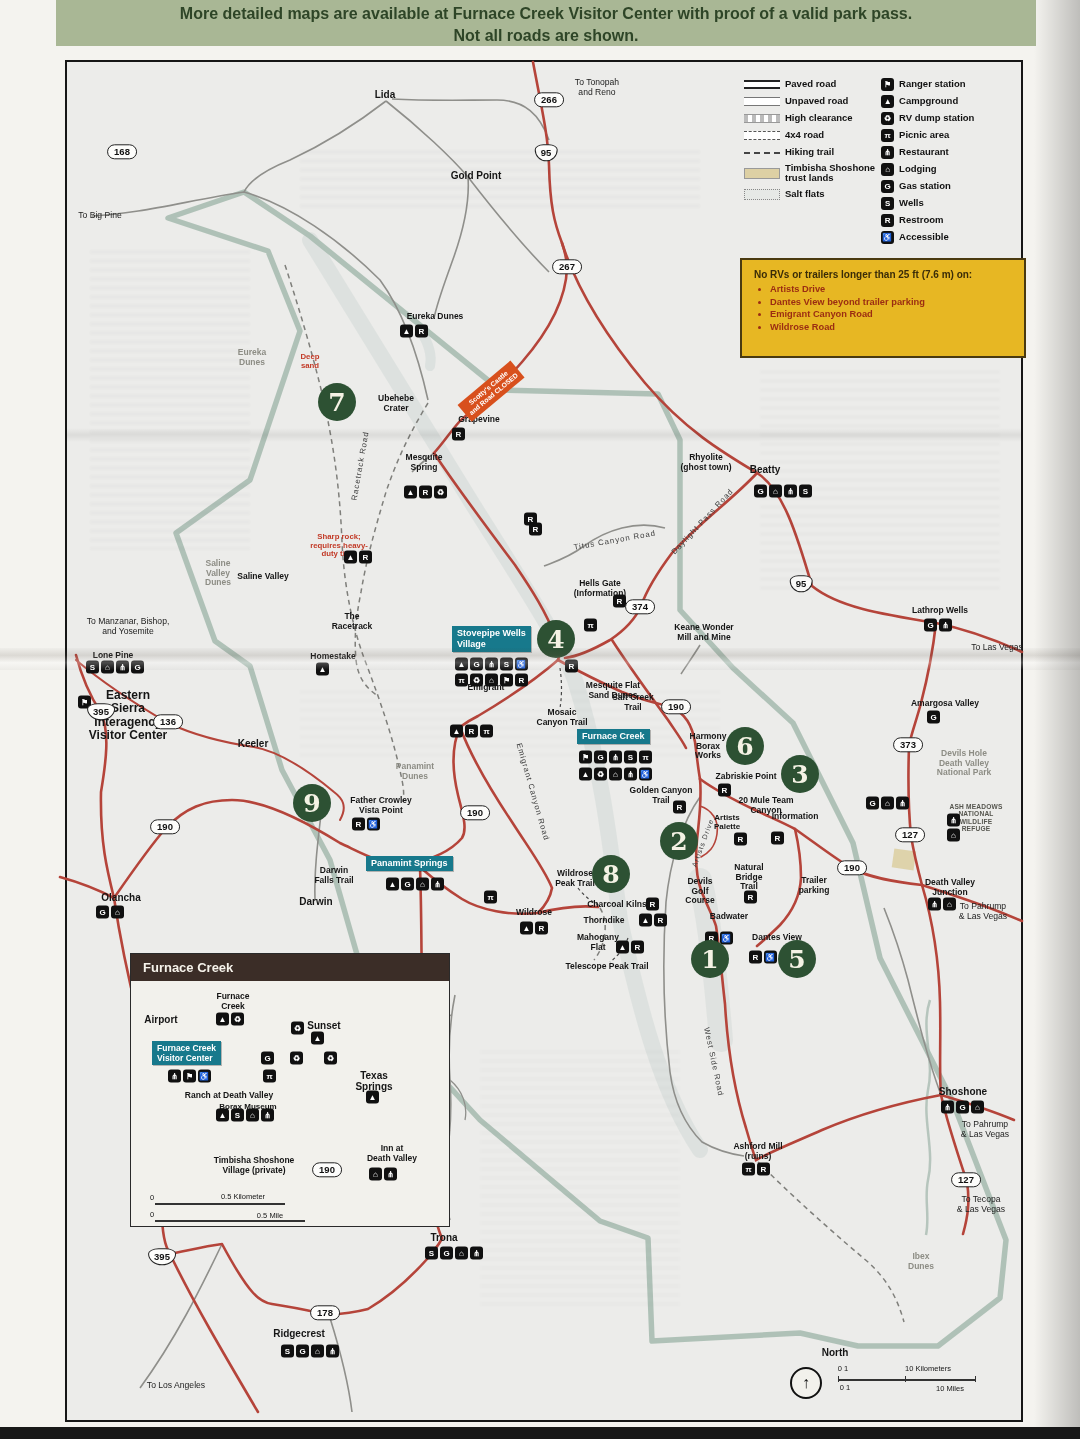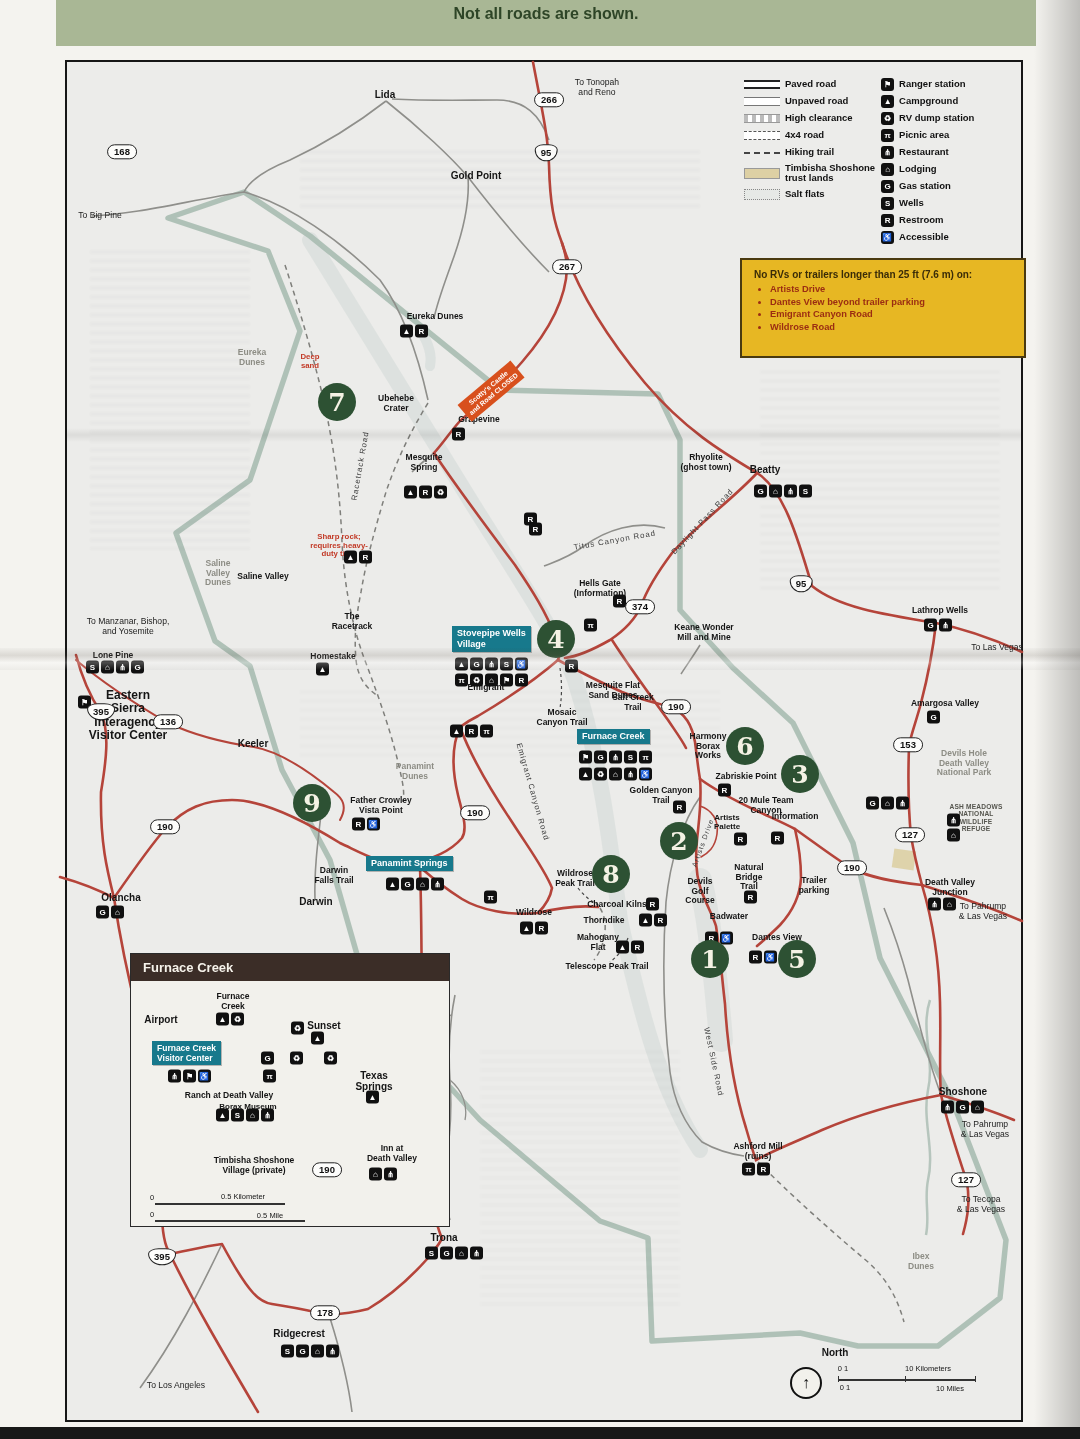--- a/index.html
+++ b/index.html
@@ -55,20 +55,21 @@
   .north-circle{position:absolute;left:806px;top:1383px;width:28px;height:28px;border:2.5px solid #111;border-radius:50%;transform:translate(-50%,-50%);display:flex;align-items:center;justify-content:center;color:#111;font-size:16px;font-weight:700;background:#f2f1ec;}
   .scalebar{position:absolute;background:#333;height:1.6px;}
   .tick{position:absolute;background:#333;width:1.4px;height:6px;}
 </style>
 </head>
 <body>
 
 <div class="page"></div>
 
 <div class="top-banner">
+  <div>More detailed maps are available at Furnace Creek Visitor Center with proof of a valid park pass.</div>
   <div>Not all roads are shown.</div>
 </div>
 
 <div class="map-frame"></div>
 
 <svg class="roads" width="1080" height="1439" viewBox="0 0 1080 1439">
 
   <path d="M310,240 C360,320 420,420 470,500 C520,580 560,640 575,680 C600,760 610,840 620,920 C640,1010 660,1090 700,1150" stroke="#ccd5d3" stroke-width="16" fill="none" opacity="0.45" stroke-linecap="round"></path>
   <path d="M700,880 C710,920 716,980 721,1040" stroke="#ccd5d3" stroke-width="24" fill="none" opacity="0.4" stroke-linecap="round"></path>
   <path d="M420,330 C430,345 432,356 430,366" stroke="#ccd5d3" stroke-width="10" fill="none" opacity="0.5" stroke-linecap="round"></path>
@@ -528,21 +529,21 @@
       <span class="chip">⌂</span>
       <span class="chip">⋔</span>
       <span class="chip">♿</span>
     </div>
     <div class="shield" style="left: 122px; top: 152px;">168</div>
     <div class="shield" style="left: 505px; top: 100px; margin-left: 44px;">266</div>
     <div class="shield us" style="left: 546px; top: 153px;">95</div>
     <div class="shield" style="left: 567px; top: 267px;">267</div>
     <div class="shield" style="left: 640px; top: 607px;">374</div>
     <div class="shield us" style="left: 801px; top: 584px;">95</div>
-    <div class="shield" style="left: 908px; top: 745px;">153</div>
+    <div class="shield" style="left: 908px; top: 745px;">373</div>
     <div class="shield" style="left: 910px; top: 835px;">127</div>
     <div class="shield" style="left: 852px; top: 868px;">190</div>
     <div class="shield" style="left: 168px; top: 722px;">136</div>
     <div class="shield us" style="left: 101px; top: 712px;">395</div>
     <div class="shield" style="left: 165px; top: 827px;">190</div>
     <div class="shield" style="left: 475px; top: 813px;">190</div>
     <div class="shield" style="left: 676px; top: 707px;">190</div>
     <div class="shield" style="left: 966px; top: 1180px;">127</div>
     <div class="shield us" style="left: 162px; top: 1257px;">395</div>
     <div class="shield" style="left: 325px; top: 1313px;">178</div>

